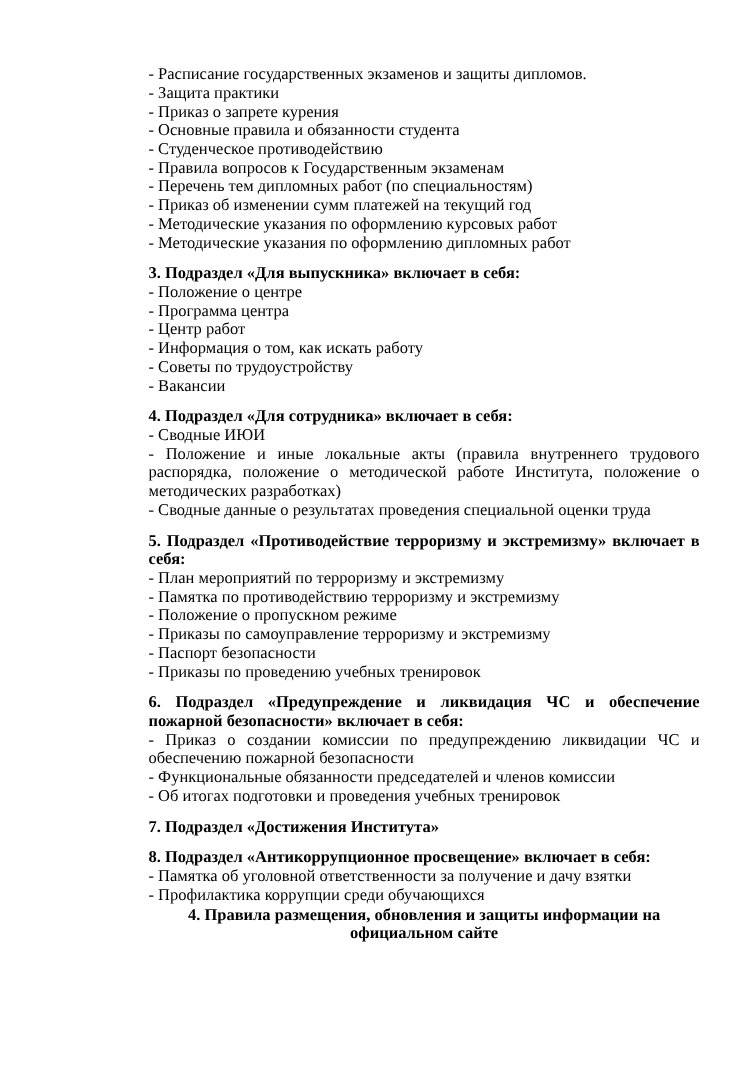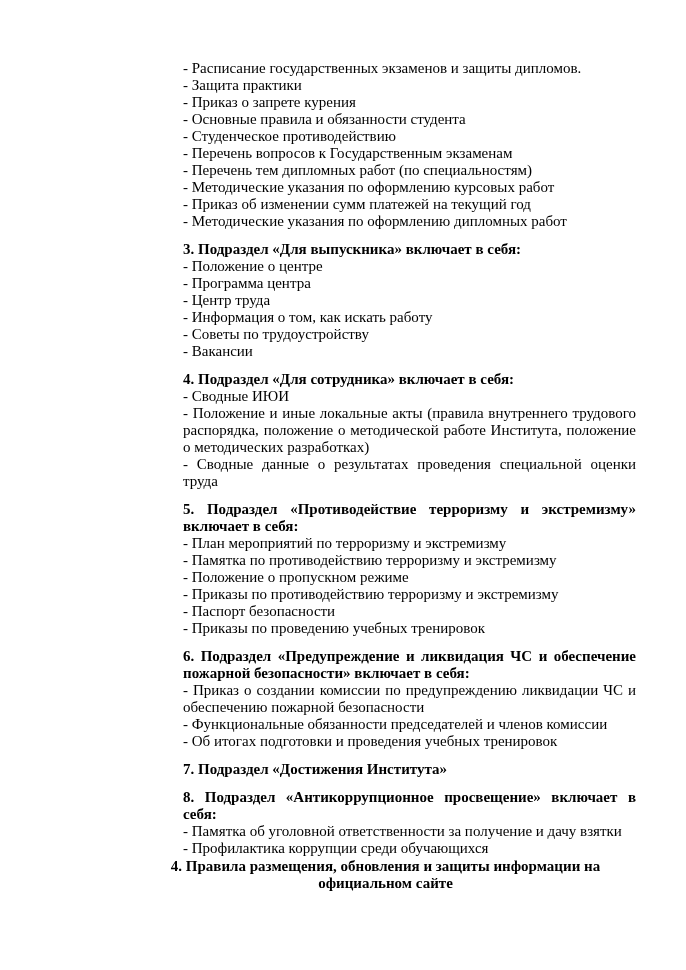--- a/index.html
+++ b/index.html
@@ -18,21 +18,20 @@
   }
   .page {
     width: 686px;
     height: 970px;
     background: #ffffff;
     box-sizing: border-box;
     padding: 60px 50px 0 135px;
   }
   .doc-line {
     text-align: justify;
-    margin-left: 48px;
   }
   .section {
     margin-top: 11px;
   }
   .heading {
     font-weight: bold;
   }
   .footer-heading {
     margin-top: 1px;
     font-weight: bold;
@@ -42,48 +41,48 @@
 </head>
 <body>
 
 <div class="page">
   <div id="continued-list">
       <div class="doc-line">- Расписание государственных экзаменов и защиты дипломов.</div>
       <div class="doc-line">- Защита практики</div>
       <div class="doc-line">- Приказ о запрете курения</div>
       <div class="doc-line">- Основные правила и обязанности студента</div>
       <div class="doc-line">- Студенческое противодействию</div>
-      <div class="doc-line">- Перечень вопросов к Государственным экзаменам</div>
+      <div class="doc-line">- Правила вопросов к Государственным экзаменам</div>
       <div class="doc-line">- Перечень тем дипломных работ (по специальностям)</div>
+      <div class="doc-line">- Приказ об изменении сумм платежей на текущий год</div>
       <div class="doc-line">- Методические указания по оформлению курсовых работ</div>
-      <div class="doc-line">- Приказ об изменении сумм платежей на текущий год</div>
       <div class="doc-line">- Методические указания по оформлению дипломных работ</div>
     </div>
   <div id="sections">
       <div class="section">
         <div class="doc-line heading">3. Подраздел «Для выпускника» включает в себя:</div>
         <div class="doc-line">- Положение о центре</div>
         <div class="doc-line">- Программа центра</div>
-        <div class="doc-line">- Центр труда</div>
+        <div class="doc-line">- Центр работ</div>
         <div class="doc-line">- Информация о том, как искать работу</div>
         <div class="doc-line">- Советы по трудоустройству</div>
         <div class="doc-line">- Вакансии</div>
       </div>
       <div class="section">
         <div class="doc-line heading">4. Подраздел «Для сотрудника» включает в себя:</div>
         <div class="doc-line">- Сводные ИЮИ</div>
         <div class="doc-line">- Положение и иные локальные акты (правила внутреннего трудового распорядка, положение о методической работе Института, положение о методических разработках)</div>
         <div class="doc-line">- Сводные данные о результатах проведения специальной оценки труда</div>
       </div>
       <div class="section">
         <div class="doc-line heading">5. Подраздел «Противодействие терроризму и экстремизму» включает в себя:</div>
         <div class="doc-line">- План мероприятий по терроризму и экстремизму</div>
         <div class="doc-line">- Памятка по противодействию терроризму и экстремизму</div>
         <div class="doc-line">- Положение о пропускном режиме</div>
-        <div class="doc-line">- Приказы по противодействию терроризму и экстремизму</div>
+        <div class="doc-line">- Приказы по самоуправление терроризму и экстремизму</div>
         <div class="doc-line">- Паспорт безопасности</div>
         <div class="doc-line">- Приказы по проведению учебных тренировок</div>
       </div>
       <div class="section">
         <div class="doc-line heading">6. Подраздел «Предупреждение и ликвидация ЧС и обеспечение пожарной безопасности» включает в себя:</div>
         <div class="doc-line">- Приказ о создании комиссии по предупреждению ликвидации ЧС и обеспечению пожарной безопасности</div>
         <div class="doc-line">- Функциональные обязанности председателей и членов комиссии</div>
         <div class="doc-line">- Об итогах подготовки и проведения учебных тренировок</div>
       </div>
       <div class="section">

